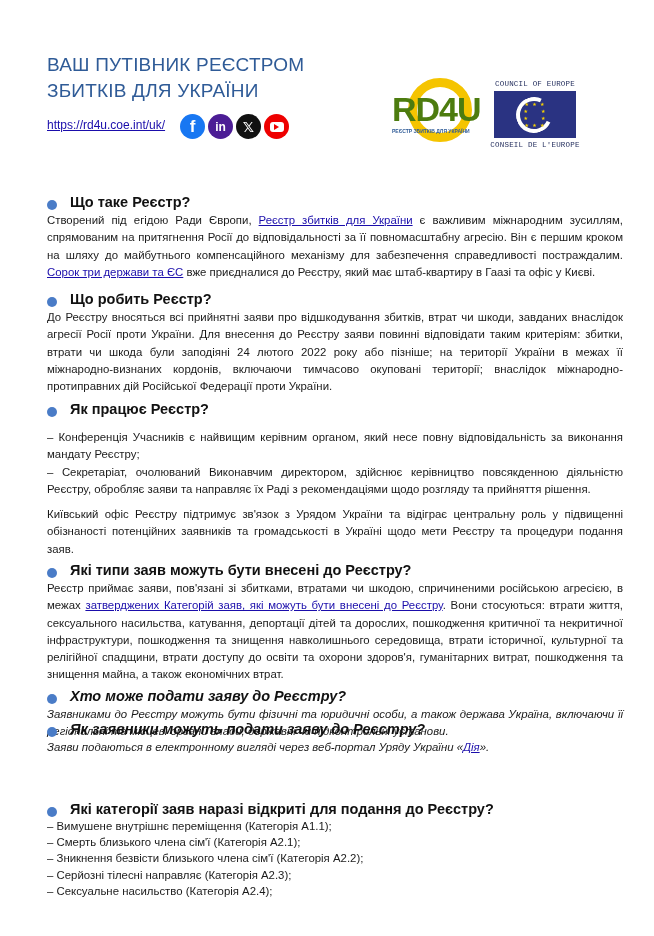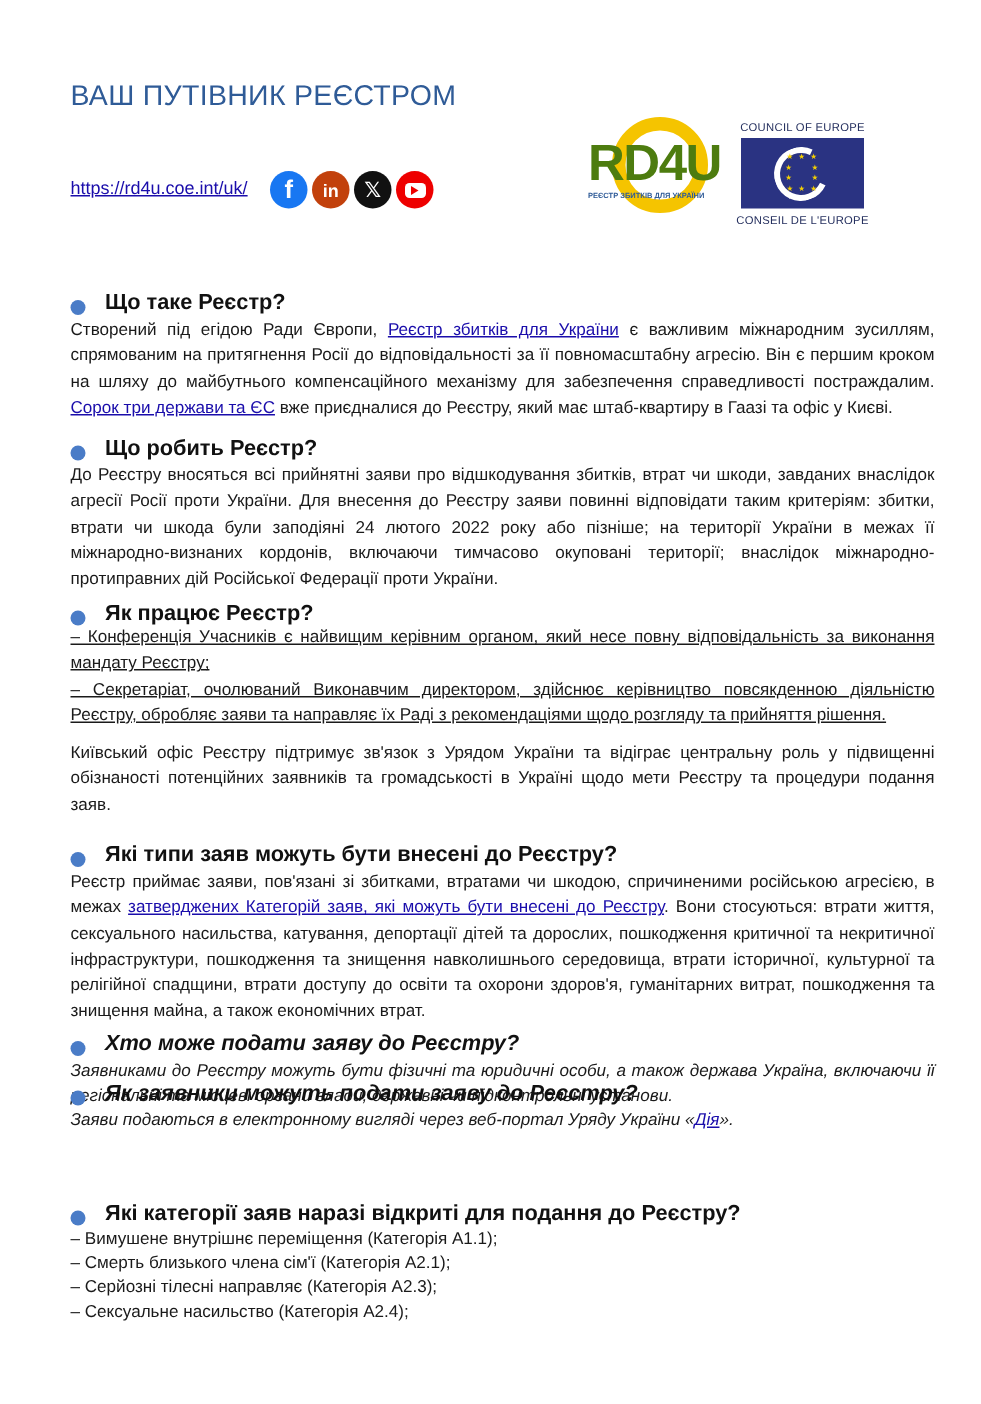--- a/index.html
+++ b/index.html
@@ -5,52 +5,53 @@
   html, body { margin:0; padding:0; background:#ffffff; }
   body { width:654px; height:936px; position:relative; overflow:hidden;
          font-family:"Liberation Sans", "DejaVu Sans", sans-serif; color:#1a1a1a; }
   .title { position:absolute; left:47px; top:52px; width:340px;
            font-weight:normal; font-size:19px; line-height:26px; color:#2f5b97; letter-spacing:0.2px; }
   .url { position:absolute; left:47px; top:118px; font-size:12px; color:#1a0dab; text-decoration:underline; }
   .social { position:absolute; left:180px; top:114px; display:flex; gap:3px; }
   .soc { width:25px; height:25px; border-radius:50%; display:flex; align-items:center; justify-content:center;
          color:#fff; font-weight:bold; font-size:14px; }
   .fb { background:#1877f2; font-size:17px; }
-  .li { background:#c2410c; font-size:12px; }
+  .li { background:#4c1d95; font-size:12px; }
   .xx { background:#111; font-size:14px; }
   .yt { background:#e00; }
   .yt .play { width:14px; height:10px; background:#fff; border-radius:3px; display:flex; align-items:center; justify-content:center; }
   .yt .tri { width:0; height:0; border-left:5px solid #e00; border-top:3px solid transparent; border-bottom:3px solid transparent; }
 
   .rd4u { position:absolute; left:390px; top:80px; width:94px; height:62px; }
   .rd4u .ring { position:absolute; left:18px; top:-2px; width:64px; height:64px; border-radius:50%;
                 border:9px solid #f5c400; box-sizing:border-box; }
   .rd4u .txt { position:absolute; left:2px; top:10px; font-size:34px; font-weight:bold; color:#4d7c0f; letter-spacing:-1px; }
   .rd4u .sub { position:absolute; left:2px; top:48px; font-size:5px; font-weight:bold; color:#2f5b97; white-space:nowrap; }
 
   .coe { position:absolute; left:490px; top:80px; width:90px; }
-  .coe .top, .coe .bot { font-family:Liberation Sans, sans-serif; font-size:7.5px; color:#1f2a5a; text-align:center; letter-spacing:0.2px; }
+  .coe .top, .coe .bot { font-family:Liberation Mono, monospace; font-size:7.5px; color:#1f2a5a; text-align:center; letter-spacing:0.2px; }
   .coe .flag { margin:3px auto 3px; width:82px; height:47px; background:#2a3382; position:relative; }
   .coe .flag .c { position:absolute; left:22px; top:6px; width:36px; height:36px; border-radius:50%;
                   border:4px solid #fff; border-right-color:transparent; box-sizing:border-box; transform:rotate(-20deg); }
   .coe .flag .stars { position:absolute; left:24px; top:10px; width:34px; height:28px; color:#f5d000; font-size:5px; letter-spacing:1px; line-height:7px; text-align:center; }
 
   .section { position:absolute; left:47px; width:576px; }
   .h { display:flex; align-items:flex-end; font-weight:bold; font-size:14.5px; color:#111; height:20px; }
   .dot { width:10px; height:10px; border-radius:50%; background:#4a7cc7; margin-right:13px; flex:none; }
   .p { font-size:11.4px; line-height:17.3px; text-align:justify; margin:2px 0 0 0; color:#1a1a1a; }
   .lnk { color:#1a0dab; text-decoration:underline; }
   .li-row { font-size:11.4px; line-height:17.3px; text-align:justify; color:#1a1a1a; }
   .cat { font-size:11.4px; line-height:16.2px; color:#1a1a1a; }
 </style>
 </head>
 <body>
 
 <div class="title">
   <div>ВАШ ПУТІВНИК РЕЄСТРОМ</div>
+  <div>ЗБИТКІВ ДЛЯ УКРАЇНИ</div>
 </div>
 <a class="url">https://rd4u.coe.int/uk/</a>
 <div class="social">
   <div class="soc fb">f</div>
   <div class="soc li">in</div>
   <div class="soc xx">𝕏</div>
   <div class="soc yt">
       <div class="play">
         <div class="tri"></div>
       </div>
@@ -86,21 +87,21 @@
       <span>Що робить Реєстр?</span>
     </div>
   <p class="p">До Реєстру вносяться всі прийнятні заяви про відшкодування збитків, втрат чи шкоди, завданих внаслідок агресії Росії проти України. Для внесення до Реєстру заяви повинні відповідати таким критеріям: збитки, втрати чи шкода були заподіяні 24 лютого 2022 року або пізніше; на території України в межах її міжнародно-визнаних кордонів, включаючи тимчасово окуповані території; внаслідок міжнародно-протиправних дій Російської Федерації проти України.</p>
 </div>
 
 <div class="section" style="top:397px;">
   <div class="h">
       <span class="dot"></span>
       <span>Як працює Реєстр?</span>
     </div>
-  <div style="margin-top:0;text-decoration:underline;">
+  <div style="margin-top:12px;">
     <div class="li-row">–  Конференція Учасників є найвищим керівним органом, який несе повну відповідальність за виконання мандату Реєстру;</div>
     <div class="li-row">–   Секретаріат, очолюваний Виконавчим директором, здійснює керівництво повсякденною діяльністю Реєстру, обробляє заяви та направляє їх Раді з рекомендаціями щодо розгляду та прийняття рішення.</div>
   </div>
   <p class="p" style="margin-top:8px;">Київський офіс Реєстру підтримує зв'язок з Урядом України та відіграє центральну роль у підвищенні обізнаності потенційних заявників та громадськості в Україні щодо мети Реєстру та процедури подання заяв.</p>
 </div>
 
 <div class="section" style="top:558px;">
   <div class="h">
       <span class="dot"></span>
       <span>Які типи заяв можуть бути внесені до Реєстру?</span>
@@ -125,16 +126,17 @@
 </div>
 
 <div class="section" style="top:797px;">
   <div class="h">
       <span class="dot"></span>
       <span>Які категорії заяв наразі відкриті для подання до Реєстру?</span>
     </div>
   <div style="margin-top:1px;">
     <div class="cat">–  Вимушене внутрішнє переміщення (Категорія A1.1);</div>
     <div class="cat">–  Смерть близького члена сім'ї (Категорія A2.1);</div>
+    <div class="cat">–  Зникнення безвісти близького члена сім'ї (Категорія A2.2);</div>
     <div class="cat">–  Серйозні тілесні направляє (Категорія A2.3);</div>
     <div class="cat">–  Сексуальне насильство (Категорія A2.4);</div>
   </div>
 </div>
 
 </body></html>

